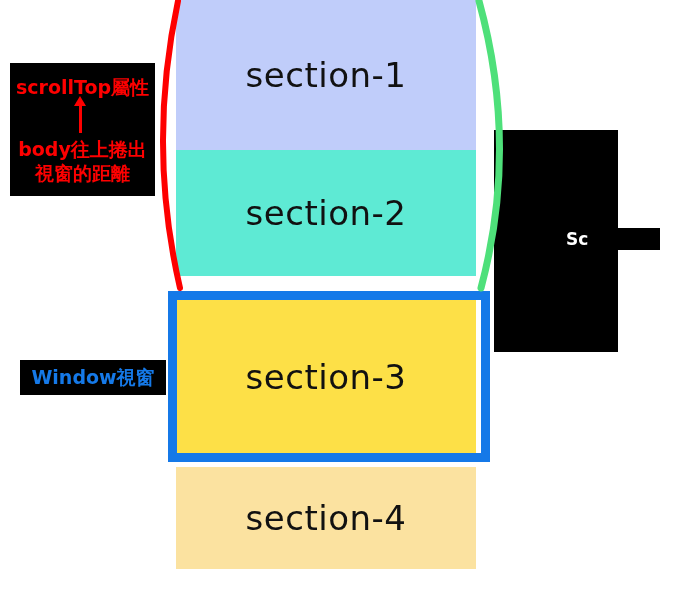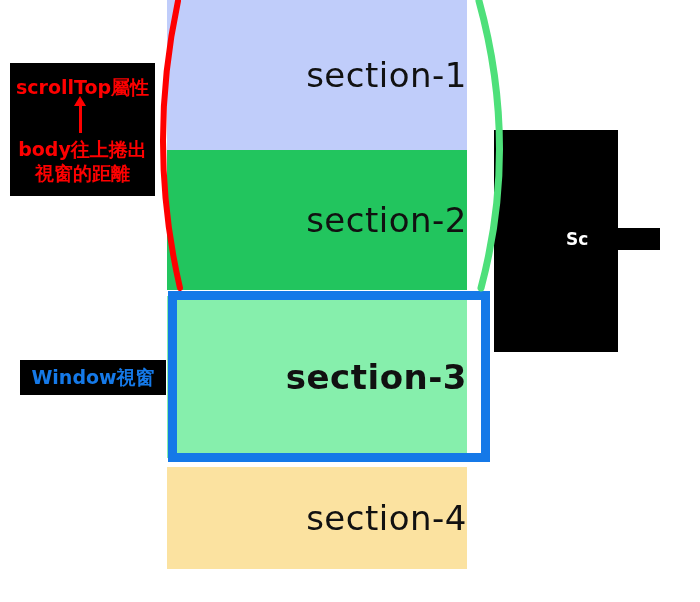--- a/index.html
+++ b/index.html
@@ -16,34 +16,34 @@
     position: relative;
     width: 700px;
     height: 602px;
     overflow: hidden;
     background: #ffffff;
   }
 
   
   .section {
     position: absolute;
-    left: 167px;
+    left: 176px;
     width: 300px;
     display: flex;
     align-items: center;
-    justify-content: flex-end;
+    justify-content: center;
     color: #111111;
     font-size: 34px;
     font-weight: 400;
     letter-spacing: 0.5px;
     box-sizing: border-box;
   }
   #section-1 { top: 0px;   height: 150px; background: #c0cdfa; }
-  #section-2 { top: 150px; height: 140px; background: #22c55e; }
-  #section-3 { top: 296px; height: 162px; background: #86efac; font-weight: bold; }
+  #section-2 { top: 150px; height: 126px; background: #5eead4; }
+  #section-3 { top: 296px; height: 162px; background: #fde047; }
   #section-4 { top: 467px; height: 102px; background: #fbe2a0; }
 
   
   #viewport-frame {
     position: absolute;
     left: 168px;
     top: 291px;
     width: 322px;
     height: 171px;
     border: 9px solid #1579e8;

